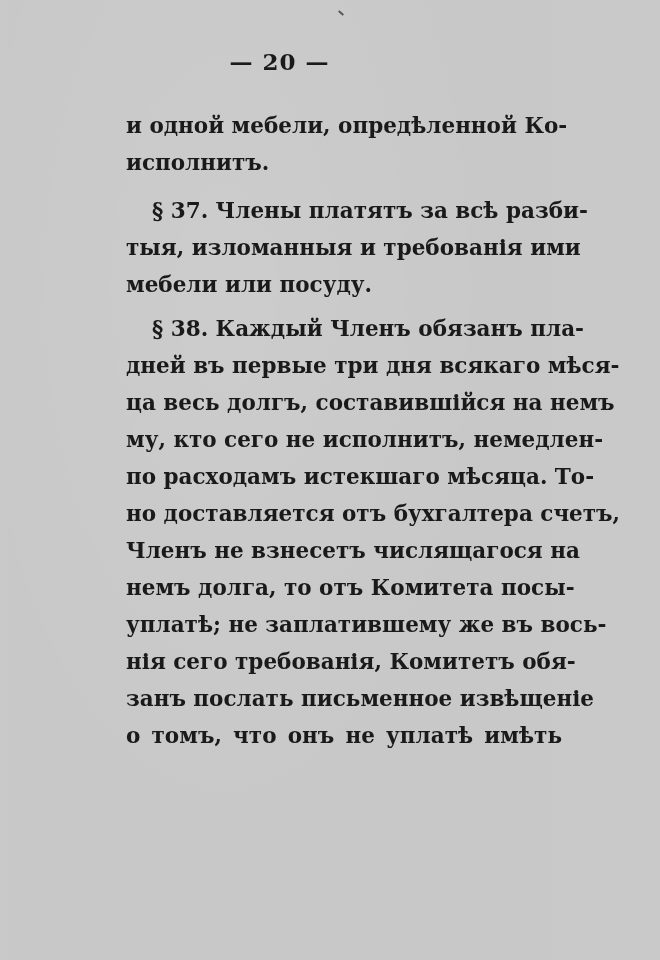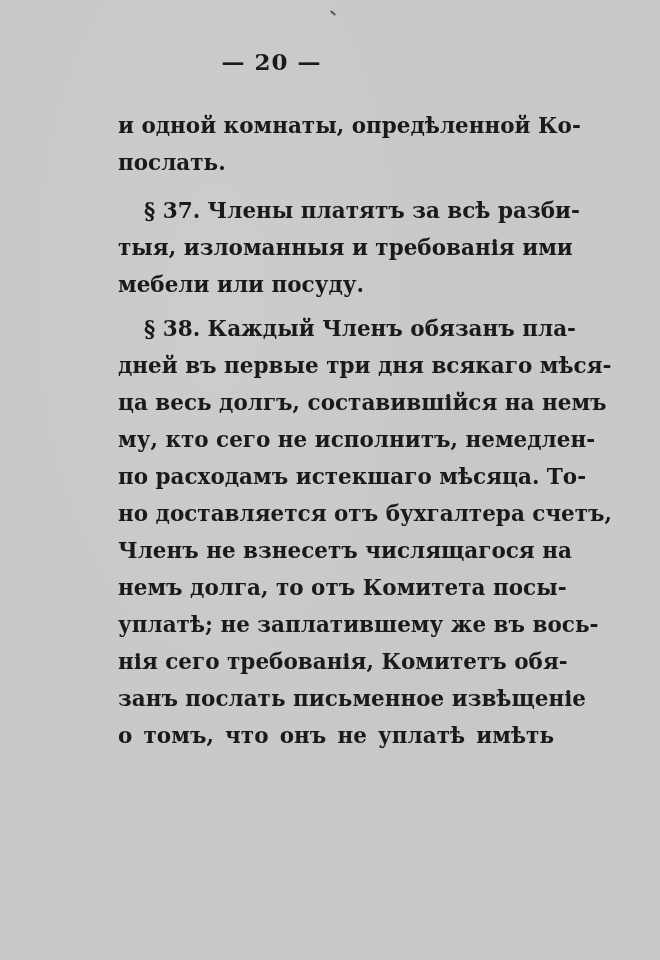--- a/index.html
+++ b/index.html
@@ -10,21 +10,21 @@
       width: 660px;
       height: 960px;
       background: #c9c9c9;
       position: relative;
       overflow: hidden;
       font-family: "DejaVu Serif", "Liberation Serif", serif;
       color: #1a1a1a;
     }
     .page {
       position: absolute;
-      left: 0; top: 0;
+      left: 8px; top: 0;
       width: 532px; height: 960px;
       background:
         radial-gradient(ellipse at 40% 30%, rgba(255,255,255,0.08), rgba(0,0,0,0) 60%),
         #c8c8c8;
       padding-left: 11px;
     }
     .speck {
       position: absolute;
       left: 330px; top: 12px;
       width: 6px; height: 2px;
@@ -64,22 +64,22 @@
   </style>
 </head>
 <body>
 
 <div class="page">
   <div class="speck"></div>
 
   <div class="page-number">— 20 —</div>
 
   <div class="text-block" style="top:107px;">
-    <span class="line">и одной комнаты, опредѣленной Ко-</span>
-    <span class="line last">послать.</span>
+    <span class="line">и одной мебели, опредѣленной Ко-</span>
+    <span class="line last">исполнитъ.</span>
   </div>
 
   <div class="text-block" style="top:192px;">
     <span class="line indent">§ 37. Члены платятъ за всѣ разби-</span>
     <span class="line">тыя, изломанныя и требованія ими</span>
     <span class="line last">мебели или посуду.</span>
   </div>
 
   <div class="text-block" style="top:310px;">
     <span class="line indent">§ 38. Каждый Членъ обязанъ пла-</span>

